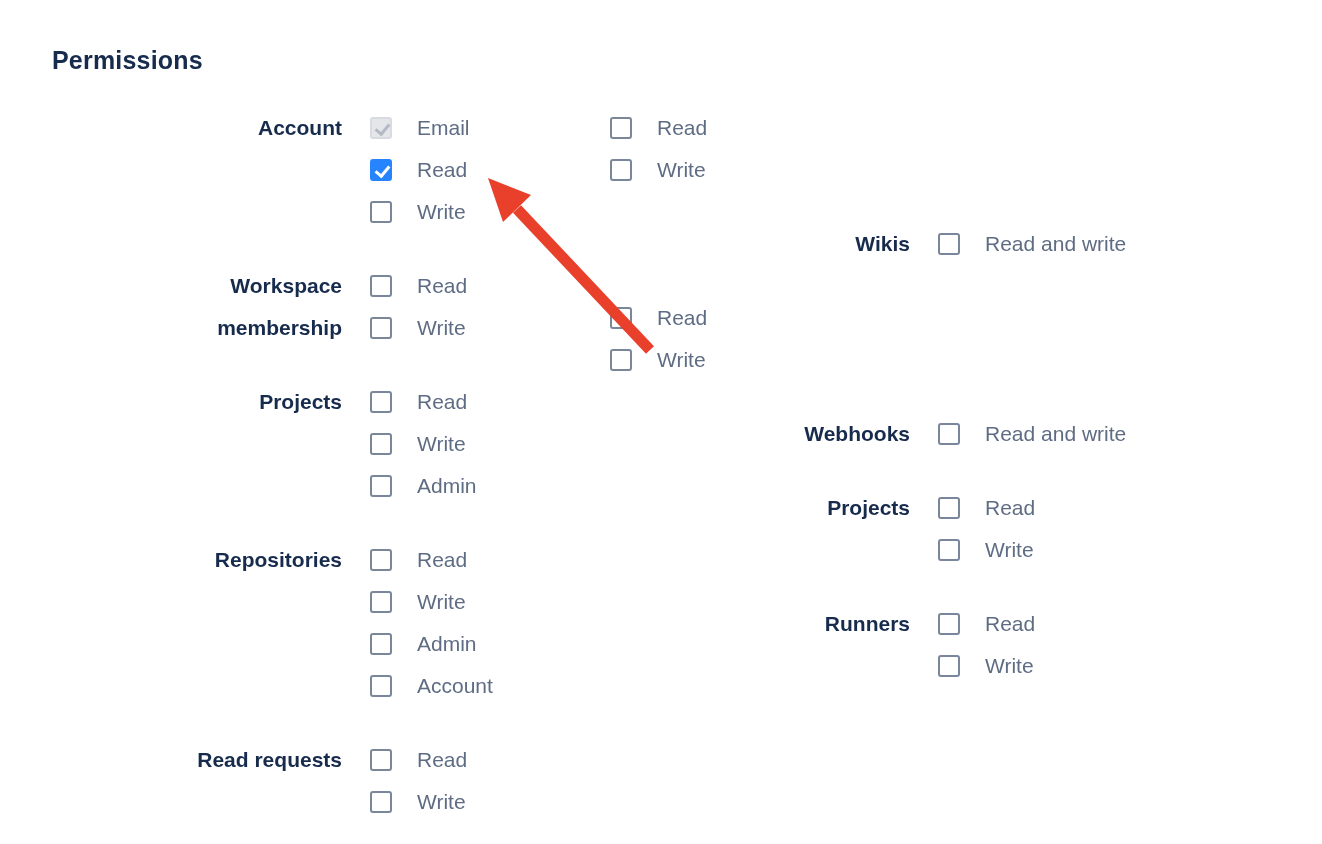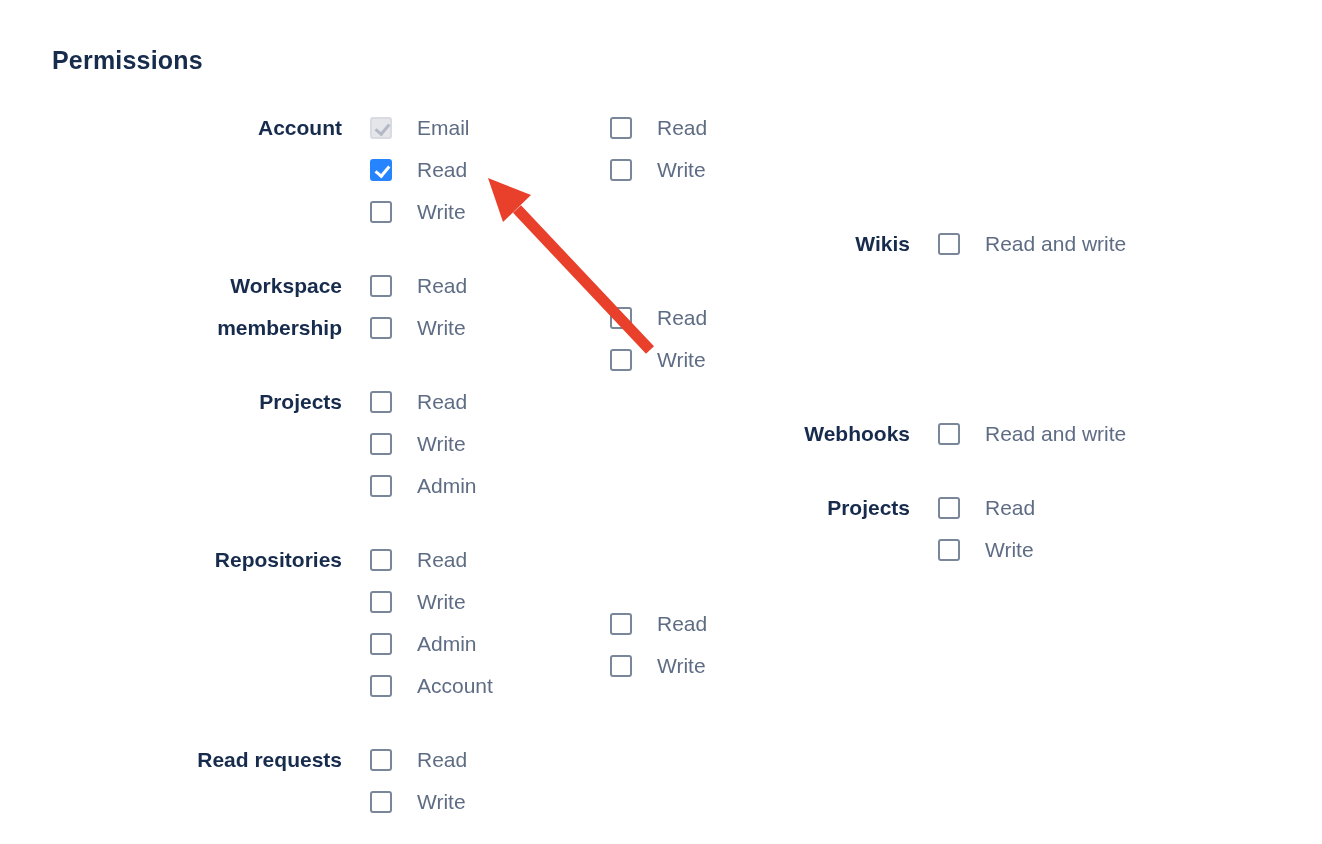--- a/index.html
+++ b/index.html
@@ -190,20 +190,21 @@
               <span class="checkbox" role="checkbox" aria-checked="false"></span>
               <span class="option-label">Read</span>
             </div>
             <div class="option-row">
               <span class="checkbox" role="checkbox" aria-checked="false"></span>
               <span class="option-label">Write</span>
             </div>
           </div>
         </div>
         <div class="group">
+          <div class="group-label">Runners</div>
           <div class="options">
             <div class="option-row">
               <span class="checkbox" role="checkbox" aria-checked="false"></span>
               <span class="option-label">Read</span>
             </div>
             <div class="option-row">
               <span class="checkbox" role="checkbox" aria-checked="false"></span>
               <span class="option-label">Write</span>
             </div>
           </div>

